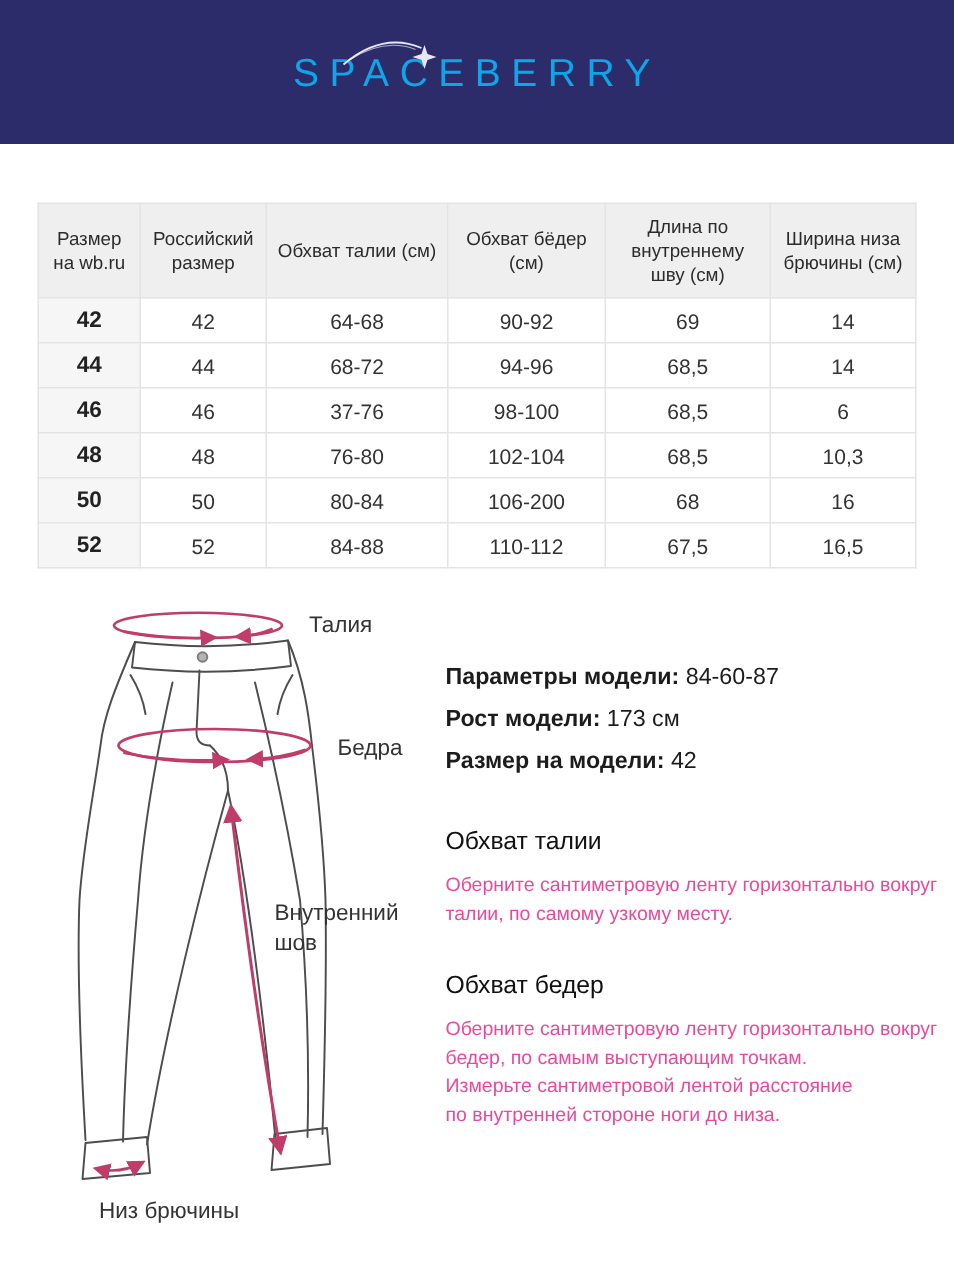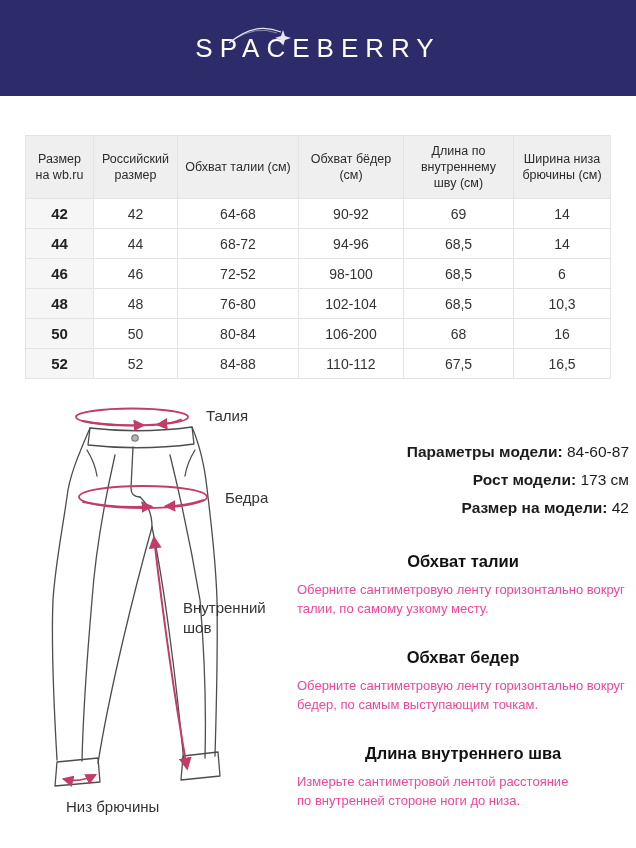--- a/index.html
+++ b/index.html
@@ -8,21 +8,21 @@
     font-family:"Liberation Sans","DejaVu Sans",sans-serif;
     color:#1f1f1f;overflow:hidden;
   }
   
   .brandbar{
     position:absolute;left:0;top:0;width:636px;height:96px;
     background:#2d2c6b;display:flex;align-items:center;justify-content:center;
   }
   .logo{position:relative;display:inline-block;}
   .logo-text{
-    font-size:26px;letter-spacing:7px;color:#ffffff;font-weight:400;
+    font-size:26px;letter-spacing:7px;color:#0ea5e9;font-weight:400;
   }
   .comet{position:absolute;left:28px;top:-14px;width:80px;height:34px;}
   
   .size-table{
     position:absolute;left:25px;top:135px;width:585px;
     border-collapse:collapse;table-layout:fixed;
   }
   .size-table th,.size-table td{
     border:1px solid #e4e4e4;text-align:center;vertical-align:middle;
   }
@@ -38,24 +38,24 @@
   }
   .c1{width:68px}.c2{width:84px}.c3{width:121px}.c4{width:105px}.c5{width:110px}.c6{width:97px}
   
   .diagram{position:absolute;left:25px;top:388px;width:262px;height:460px;}
   .diagram text{
     font-family:"Liberation Sans","DejaVu Sans",sans-serif;
     font-size:15px;fill:#333;font-weight:500;
   }
   
   .info-col{position:absolute;left:297px;top:438px;width:332px;}
-  .model-line{font-size:15.5px;line-height:28px;color:#1c1c1c;text-align:right;}
+  .model-line{font-size:15.5px;line-height:28px;color:#1c1c1c;}
   .model-line b{font-weight:700;}
   .guide h3{
-    font-size:16.5px;font-weight:700;color:#111;margin:30px 0 9px 0;text-align:center;
+    font-size:16.5px;font-weight:400;color:#111;margin:30px 0 9px 0;
   }
   .guide p{
     font-size:13px;line-height:19px;color:#ec4899;margin:0;white-space:pre-line;
   }
 </style>
 </head>
 <body>
 
 <div class="brandbar">
   <div class="logo">
@@ -100,21 +100,21 @@
         <td class="first">44</td>
         <td>44</td>
         <td>68-72</td>
         <td>94-96</td>
         <td>68,5</td>
         <td>14</td>
       </tr>
       <tr>
         <td class="first">46</td>
         <td>46</td>
-        <td>72-52</td>
+        <td>37-76</td>
         <td>98-100</td>
         <td>68,5</td>
         <td>6</td>
       </tr>
       <tr>
         <td class="first">48</td>
         <td>48</td>
         <td>76-80</td>
         <td>102-104</td>
         <td>68,5</td>
@@ -208,17 +208,16 @@
     <h3>Обхват талии</h3>
     <p>Оберните сантиметровую ленту горизонтально вокруг
 талии, по самому узкому месту.</p>
   </div>
   <div class="guide">
     <h3>Обхват бедер</h3>
     <p>Оберните сантиметровую ленту горизонтально вокруг
 бедер, по самым выступающим точкам.</p>
   </div>
   <div class="guide">
-    <h3>Длина внутреннего шва</h3>
     <p>Измерьте сантиметровой лентой расстояние
 по внутренней стороне ноги до низа.</p>
   </div>
 </div>
 
 </body></html>

